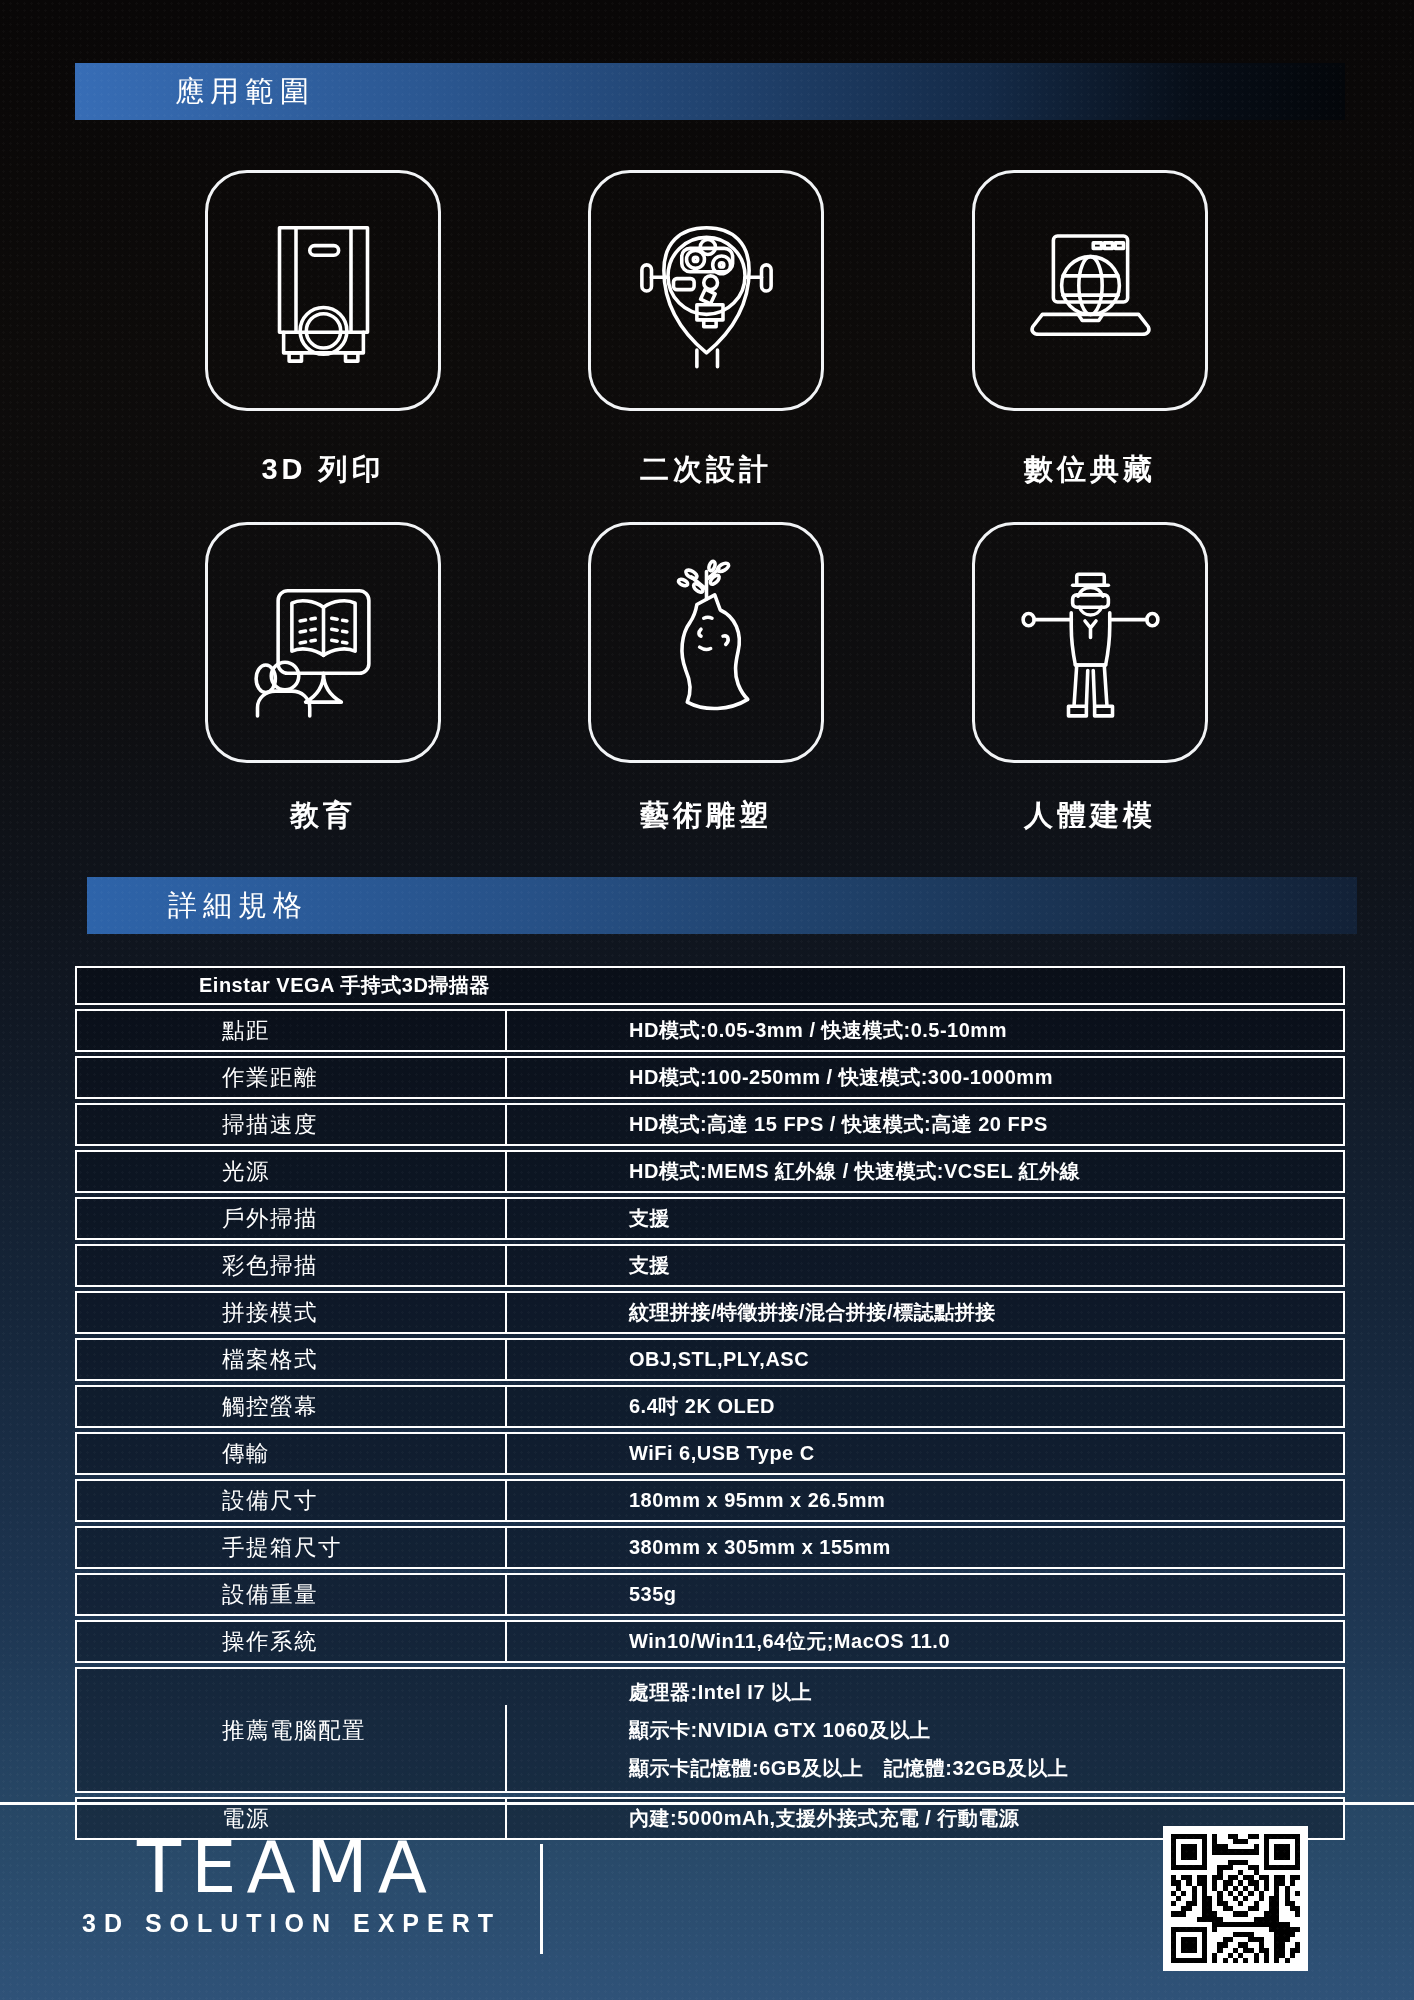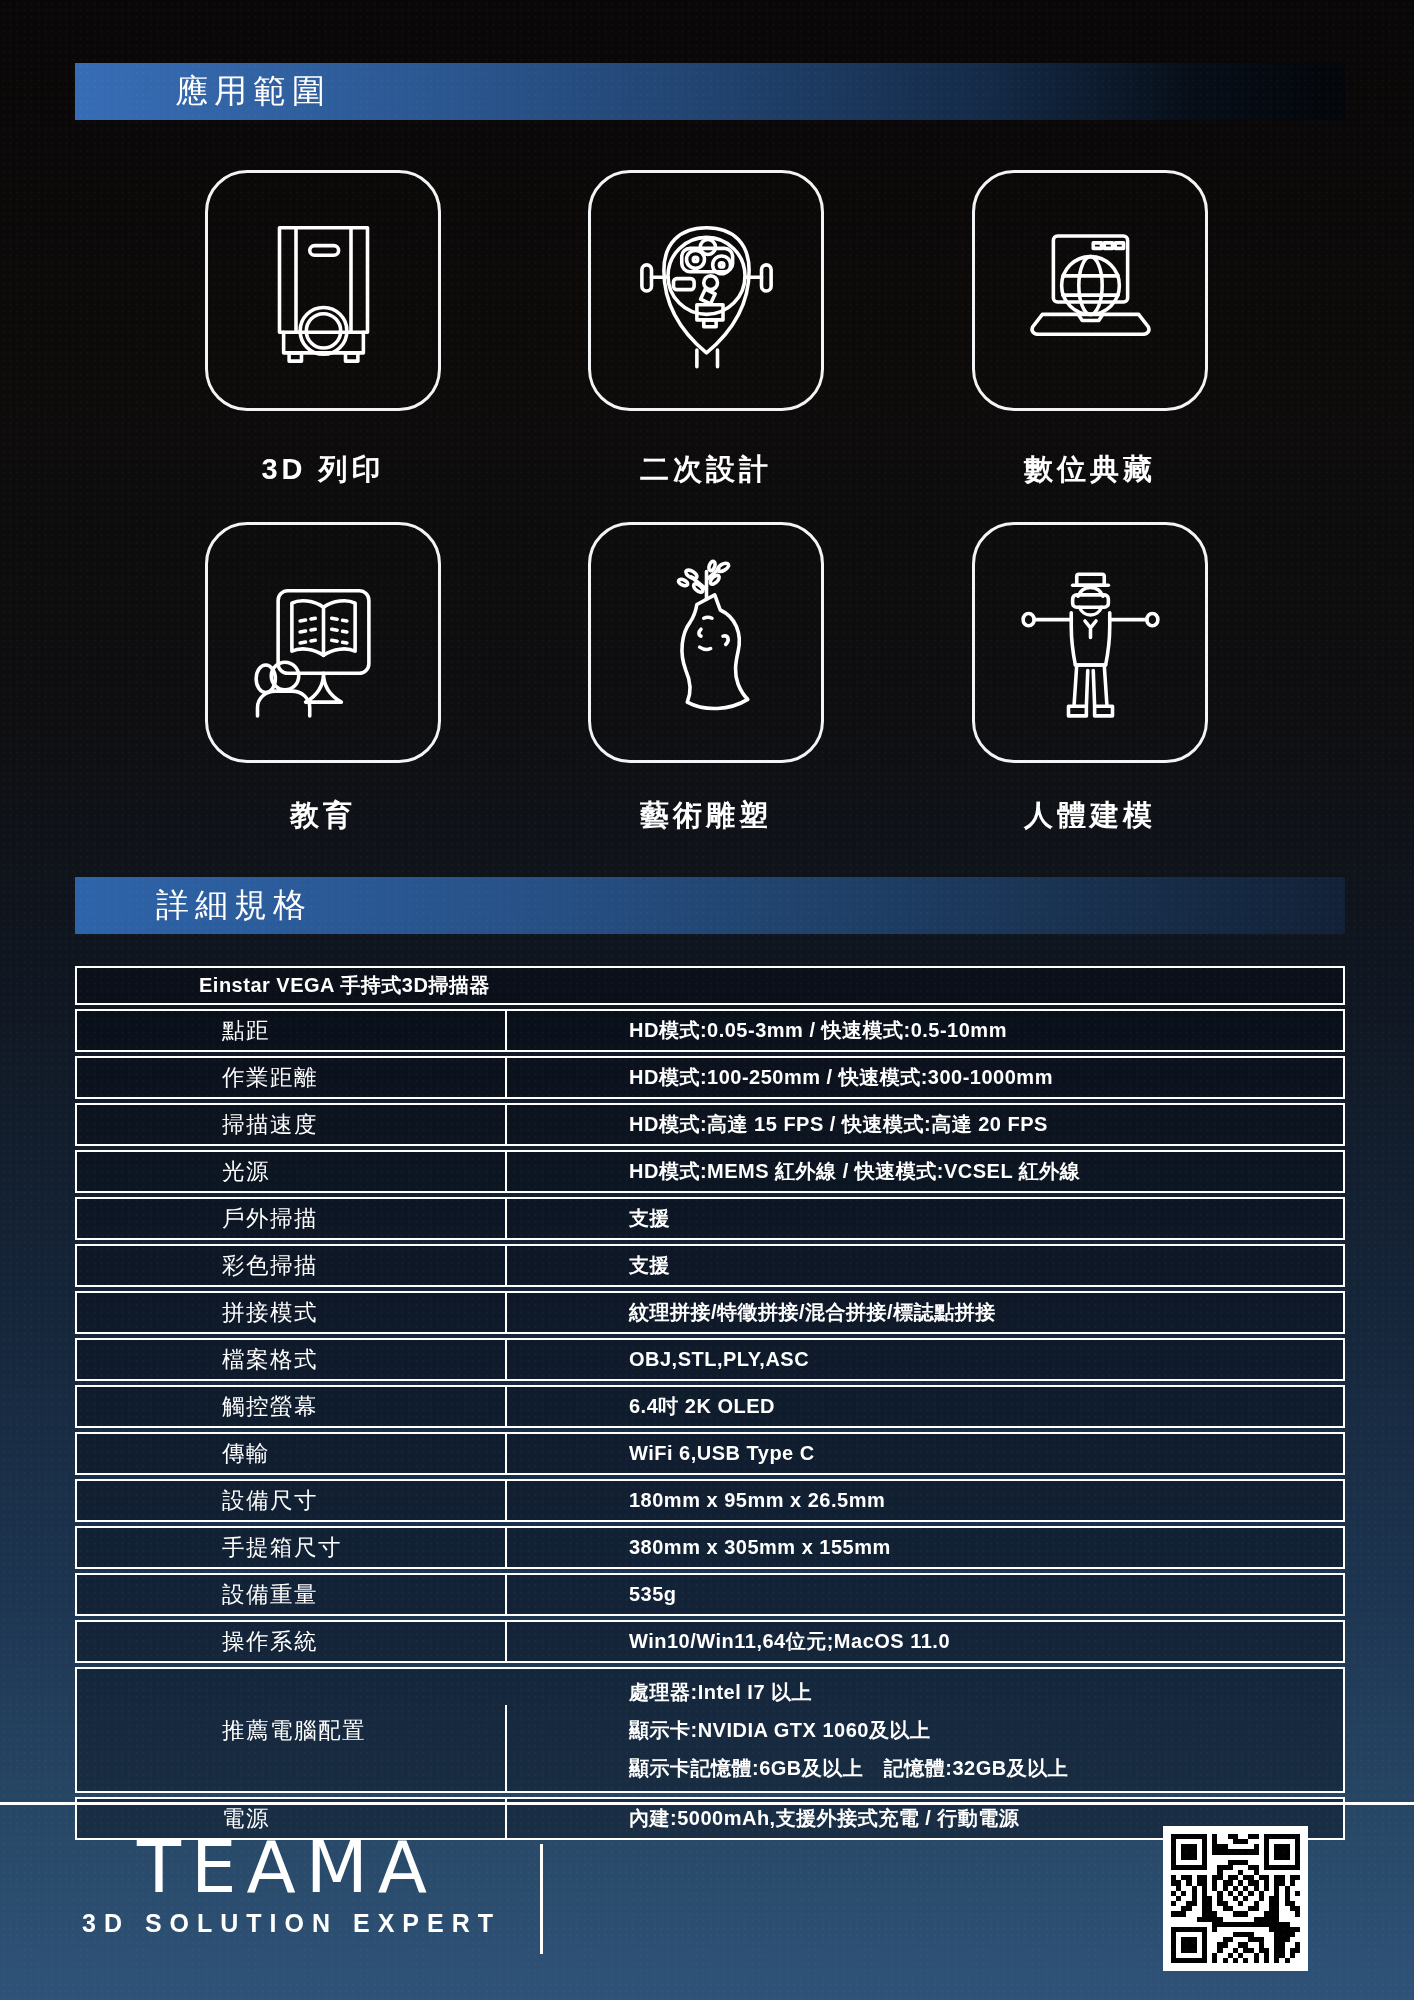--- a/index.html
+++ b/index.html
@@ -14,26 +14,26 @@
   }
   #page::after {
     content:""; position:absolute; inset:0; pointer-events:none;
     background-image: radial-gradient(rgba(255,255,255,0.05) 1px, transparent 1.3px);
     background-size: 7px 7px; opacity:.5;
   }
   
   .section-bar {
     position:absolute; left:75px; width:1270px; height:57px;
     display:flex; align-items:center;
-    font-size:33px; font-weight:500; letter-spacing:6px; color:#fff;
+    font-size:29px; font-weight:500; letter-spacing:6px; color:#fff;
   }
   #bar-apps { top:63px; padding-left:100px;
     background: linear-gradient(90deg,#376db6 0%,#2b5791 28%,#20416c 52%,#142a47 72%,#070e18 88%,#03060a 100%); }
   #bar-specs { top:877px; padding-left:81px;
-    background: linear-gradient(90deg,#2e64aa 0%,#275187 35%,#1f4068 60%,#182f4c 82%,#122137 100%); }
+    background: linear-gradient(90deg,#2e64aa 0%,#275187 35%,#1f4068 60%,#182f4c 82%,#122137 100%); margin-left: 12px; }
   
   .app-card {
     position:absolute; width:236px; height:241px;
     border:3px solid #f2f4f6; border-radius:42px;
     display:flex; align-items:center; justify-content:center;
   }
   .app-card svg { width:165px; height:172px; stroke:#fff; stroke-width:2.6; fill:none;
     stroke-linecap:round; stroke-linejoin:round; }
   .app-label {
     position:absolute; width:236px; text-align:center;

